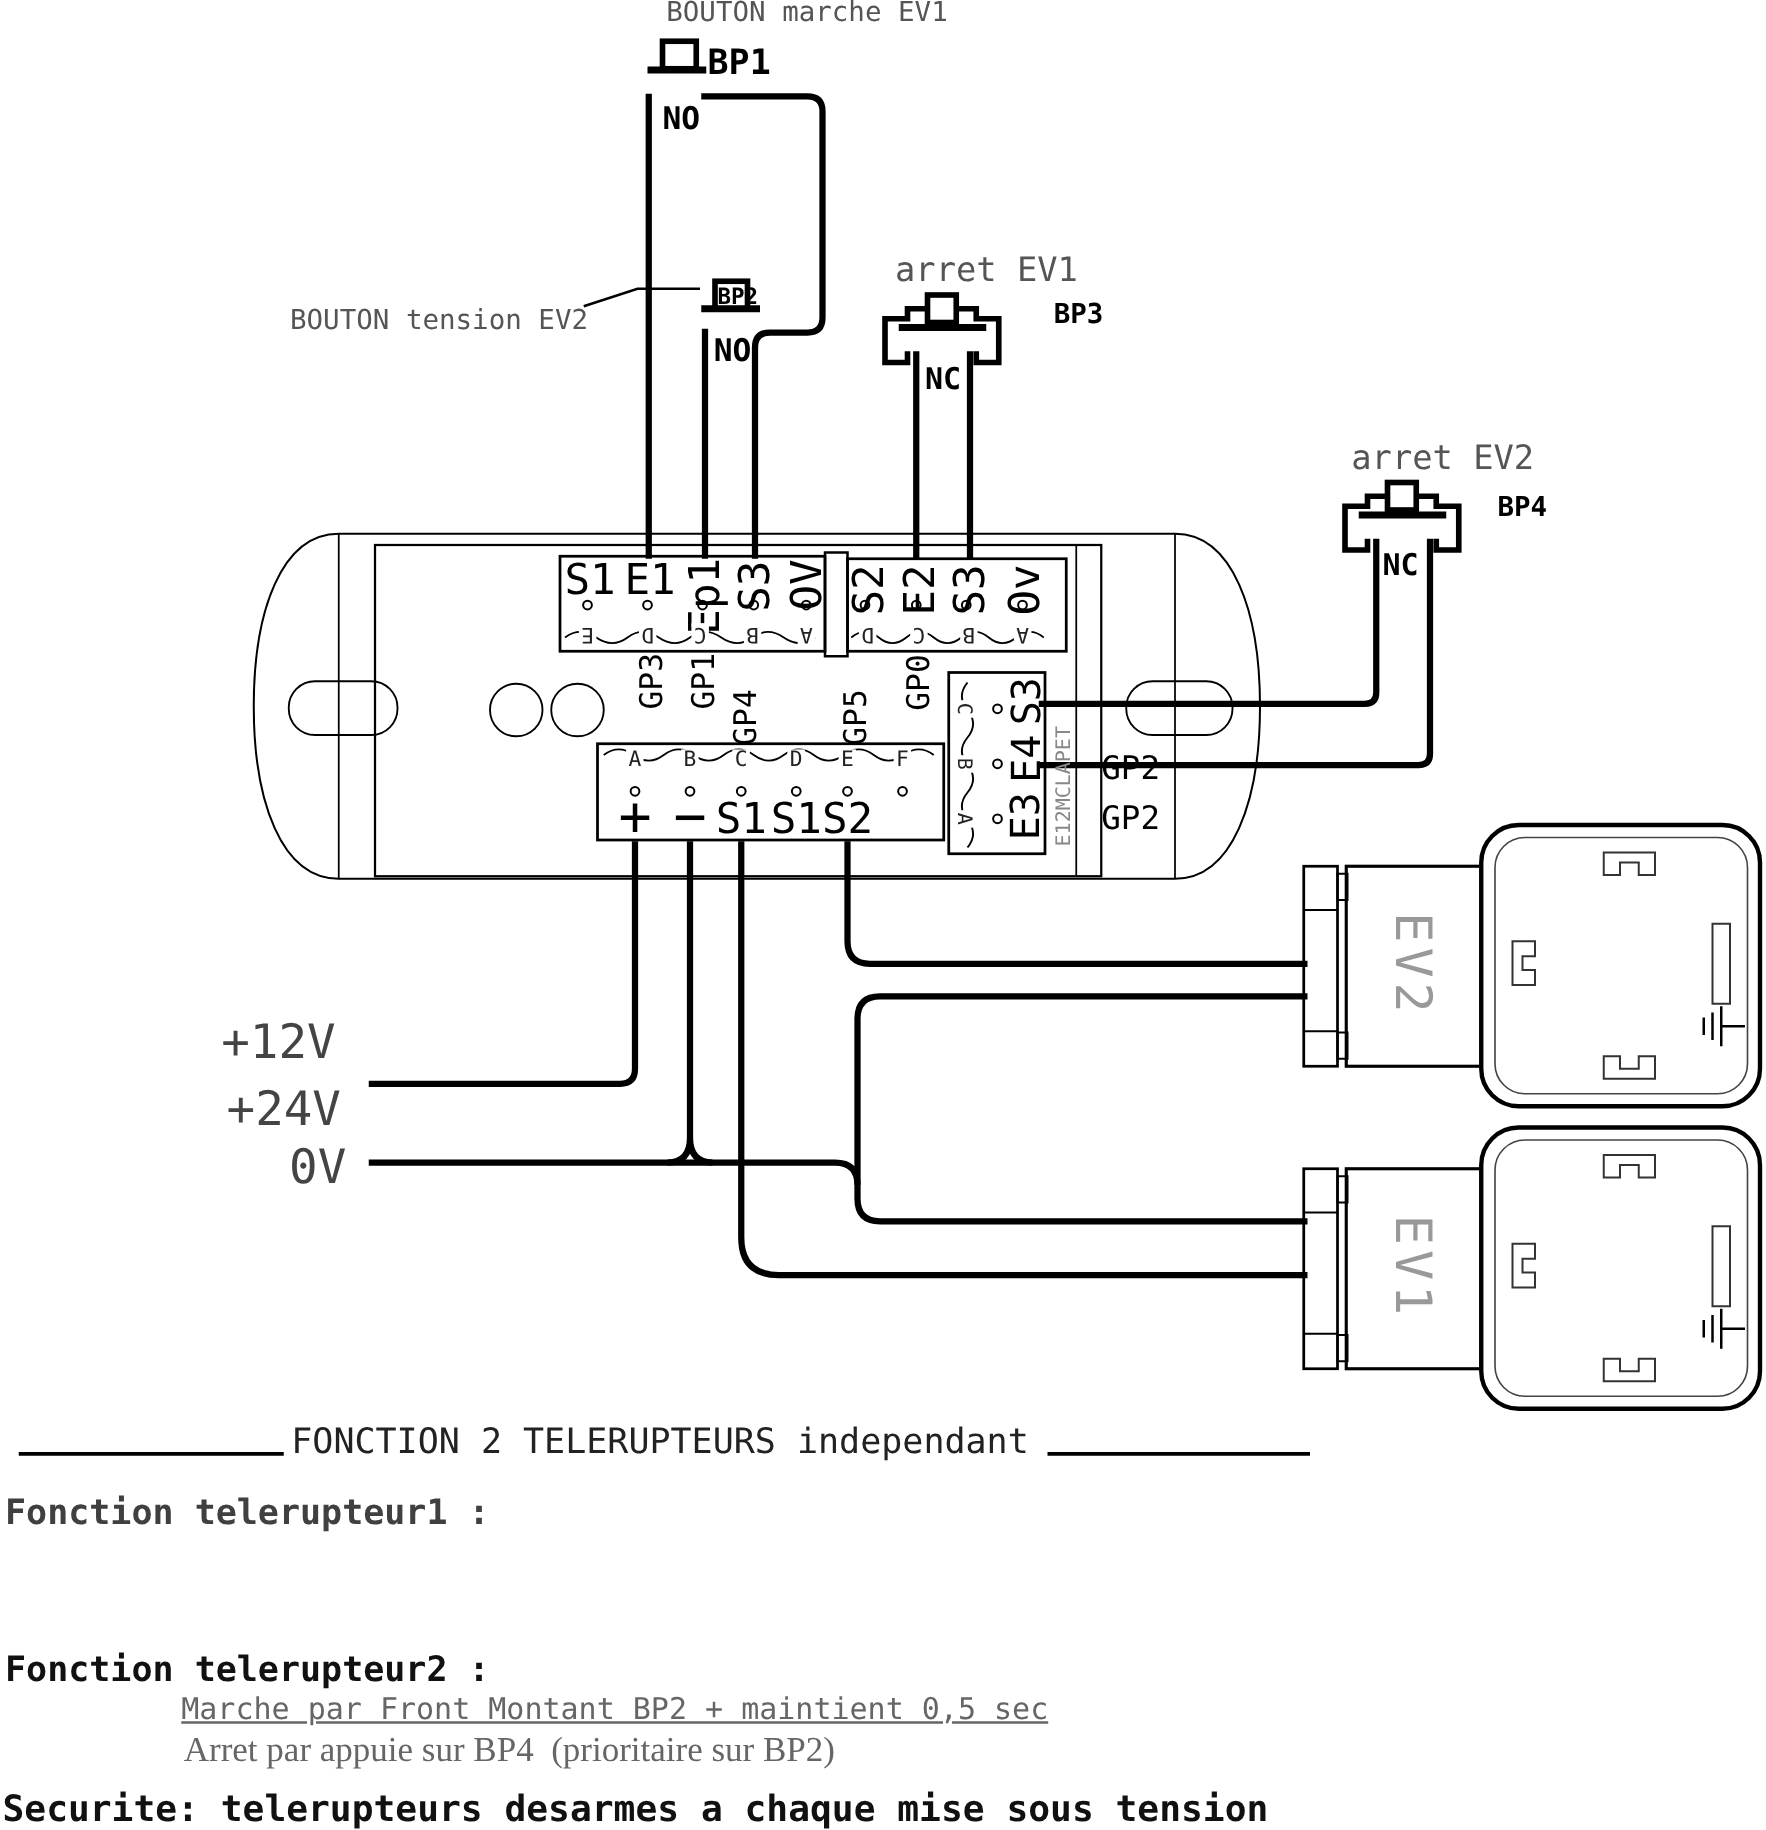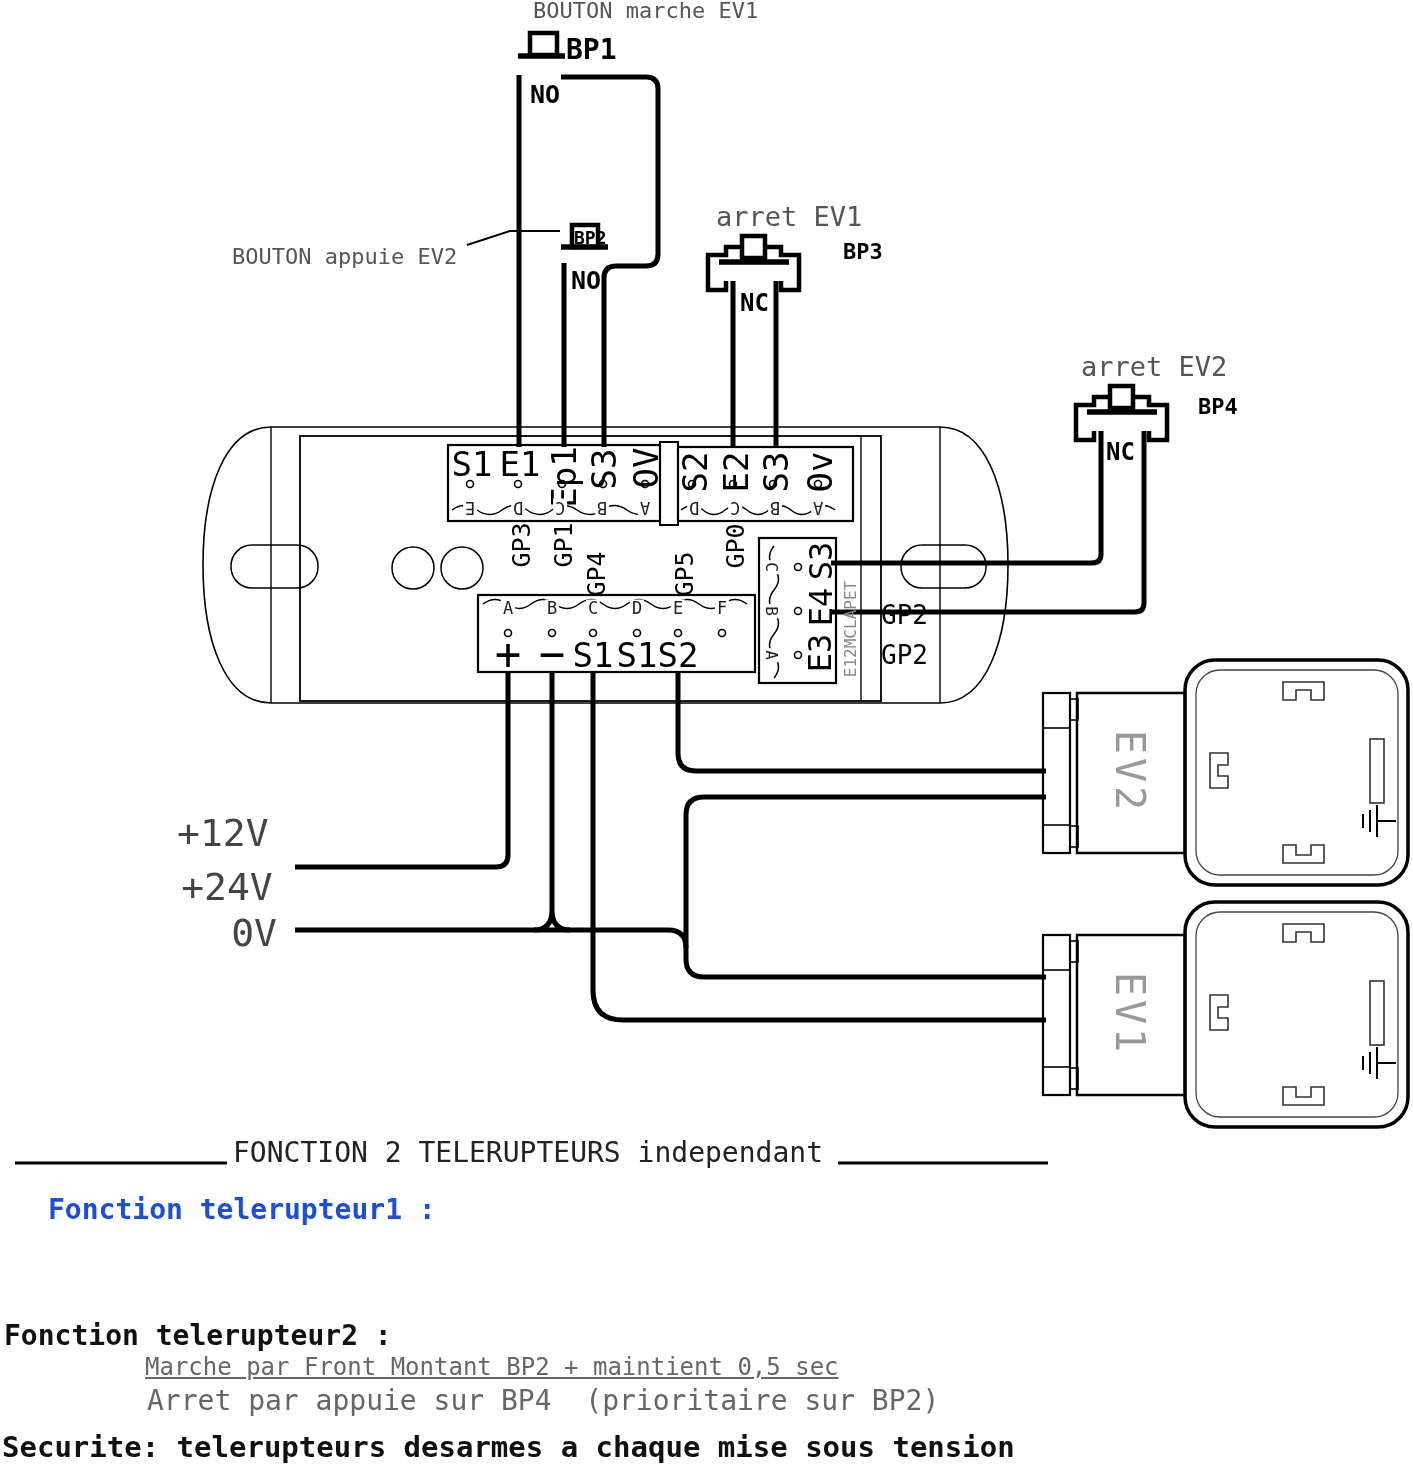--- a/index.html
+++ b/index.html
@@ -137,21 +137,21 @@
   </g>
 
   <line x1="15" y1="1163" x2="227" y2="1163" stroke="#000" stroke-width="3"></line>
   <line x1="838" y1="1163" x2="1048" y2="1163" stroke="#000" stroke-width="3"></line>
 </svg>
 
 <div class="t cap" style="left:533px;top:0px;font-size:22px;">BOUTON marche EV1</div>
 <div class="t bold" style="left:566px;top:36px;font-size:28px;">BP1</div>
 <div class="t bold" style="left:530px;top:82px;font-size:25px;">NO</div>
 
-<div class="t cap" style="left:232px;top:246px;font-size:22px;">BOUTON appuie EV2</div>
+<div class="t cap" style="left:232px;top:246px;font-size:22px;">BOUTON tension EV2</div>
 <div class="t bold" style="left:574px;top:229px;font-size:18px;">BP2</div>
 <div class="t bold" style="left:571px;top:268px;font-size:25px;">NO</div>
 
 <div class="t cap" style="left:716px;top:203px;font-size:27px;">arret EV1</div>
 <div class="t bold" style="left:843px;top:241px;font-size:22px;">BP3</div>
 <div class="t bold" style="left:740px;top:291px;font-size:24px;">NC</div>
 
 <div class="t cap" style="left:1081px;top:353px;font-size:27px;">arret EV2</div>
 <div class="t bold" style="left:1198px;top:396px;font-size:22px;">BP4</div>
 <div class="t bold" style="left:1106px;top:440px;font-size:24px;">NC</div>
@@ -205,19 +205,19 @@
 <div class="t" style="left:881px;top:642px;font-size:26px;">GP2</div>
 
 <div class="t cap" style="left:177px;top:814px;font-size:38px;width:100px;text-align:left;color:#444;">+12V</div>
 <div class="t cap" style="left:177px;top:868px;font-size:38px;width:100px;text-align:center;color:#444;">+24V</div>
 <div class="t cap" style="left:177px;top:914px;font-size:38px;width:100px;text-align:right;color:#444;">0V</div>
 
 <div class="t rcw" style="left:1130px;top:772px;font-size:40px;color:#999;letter-spacing:4px;">EV2</div>
 <div class="t rcw" style="left:1130px;top:1014px;font-size:40px;color:#999;letter-spacing:4px;">EV1</div>
 
 <div class="t" style="left:233px;top:1139px;font-size:28px;color:#222;">FONCTION 2 TELERUPTEURS independant</div>
-<div class="t bold" style="left:4px;top:1196px;font-size:28px;color:#1d4ed8;margin-left:44px;">Fonction telerupteur1 :</div>
+<div class="t bold" style="left:4px;top:1196px;font-size:28px;color:#404040;">Fonction telerupteur1 :</div>
 <div class="t bold" style="left:4px;top:1322px;font-size:28px;color:#111;">Fonction telerupteur2 :</div>
 <div class="t note" style="left:145px;top:1355px;font-size:24px;text-decoration:underline;">Marche par Front Montant BP2 + maintient 0,5 sec</div>
-<div class="t note" style="left:147px;top:1387px;font-size:28px;">Arret par appuie sur BP4  (prioritaire sur BP2)</div>
+<div class="t note" style="left:147px;top:1387px;font-size:28px;font-family:Liberation Serif, serif;">Arret par appuie sur BP4  (prioritaire sur BP2)</div>
 <div class="t bold" style="left:2px;top:1433px;font-size:29px;color:#111;">Securite: telerupteurs desarmes a chaque mise sous tension</div>
 
 </div>
 
 </body></html>

